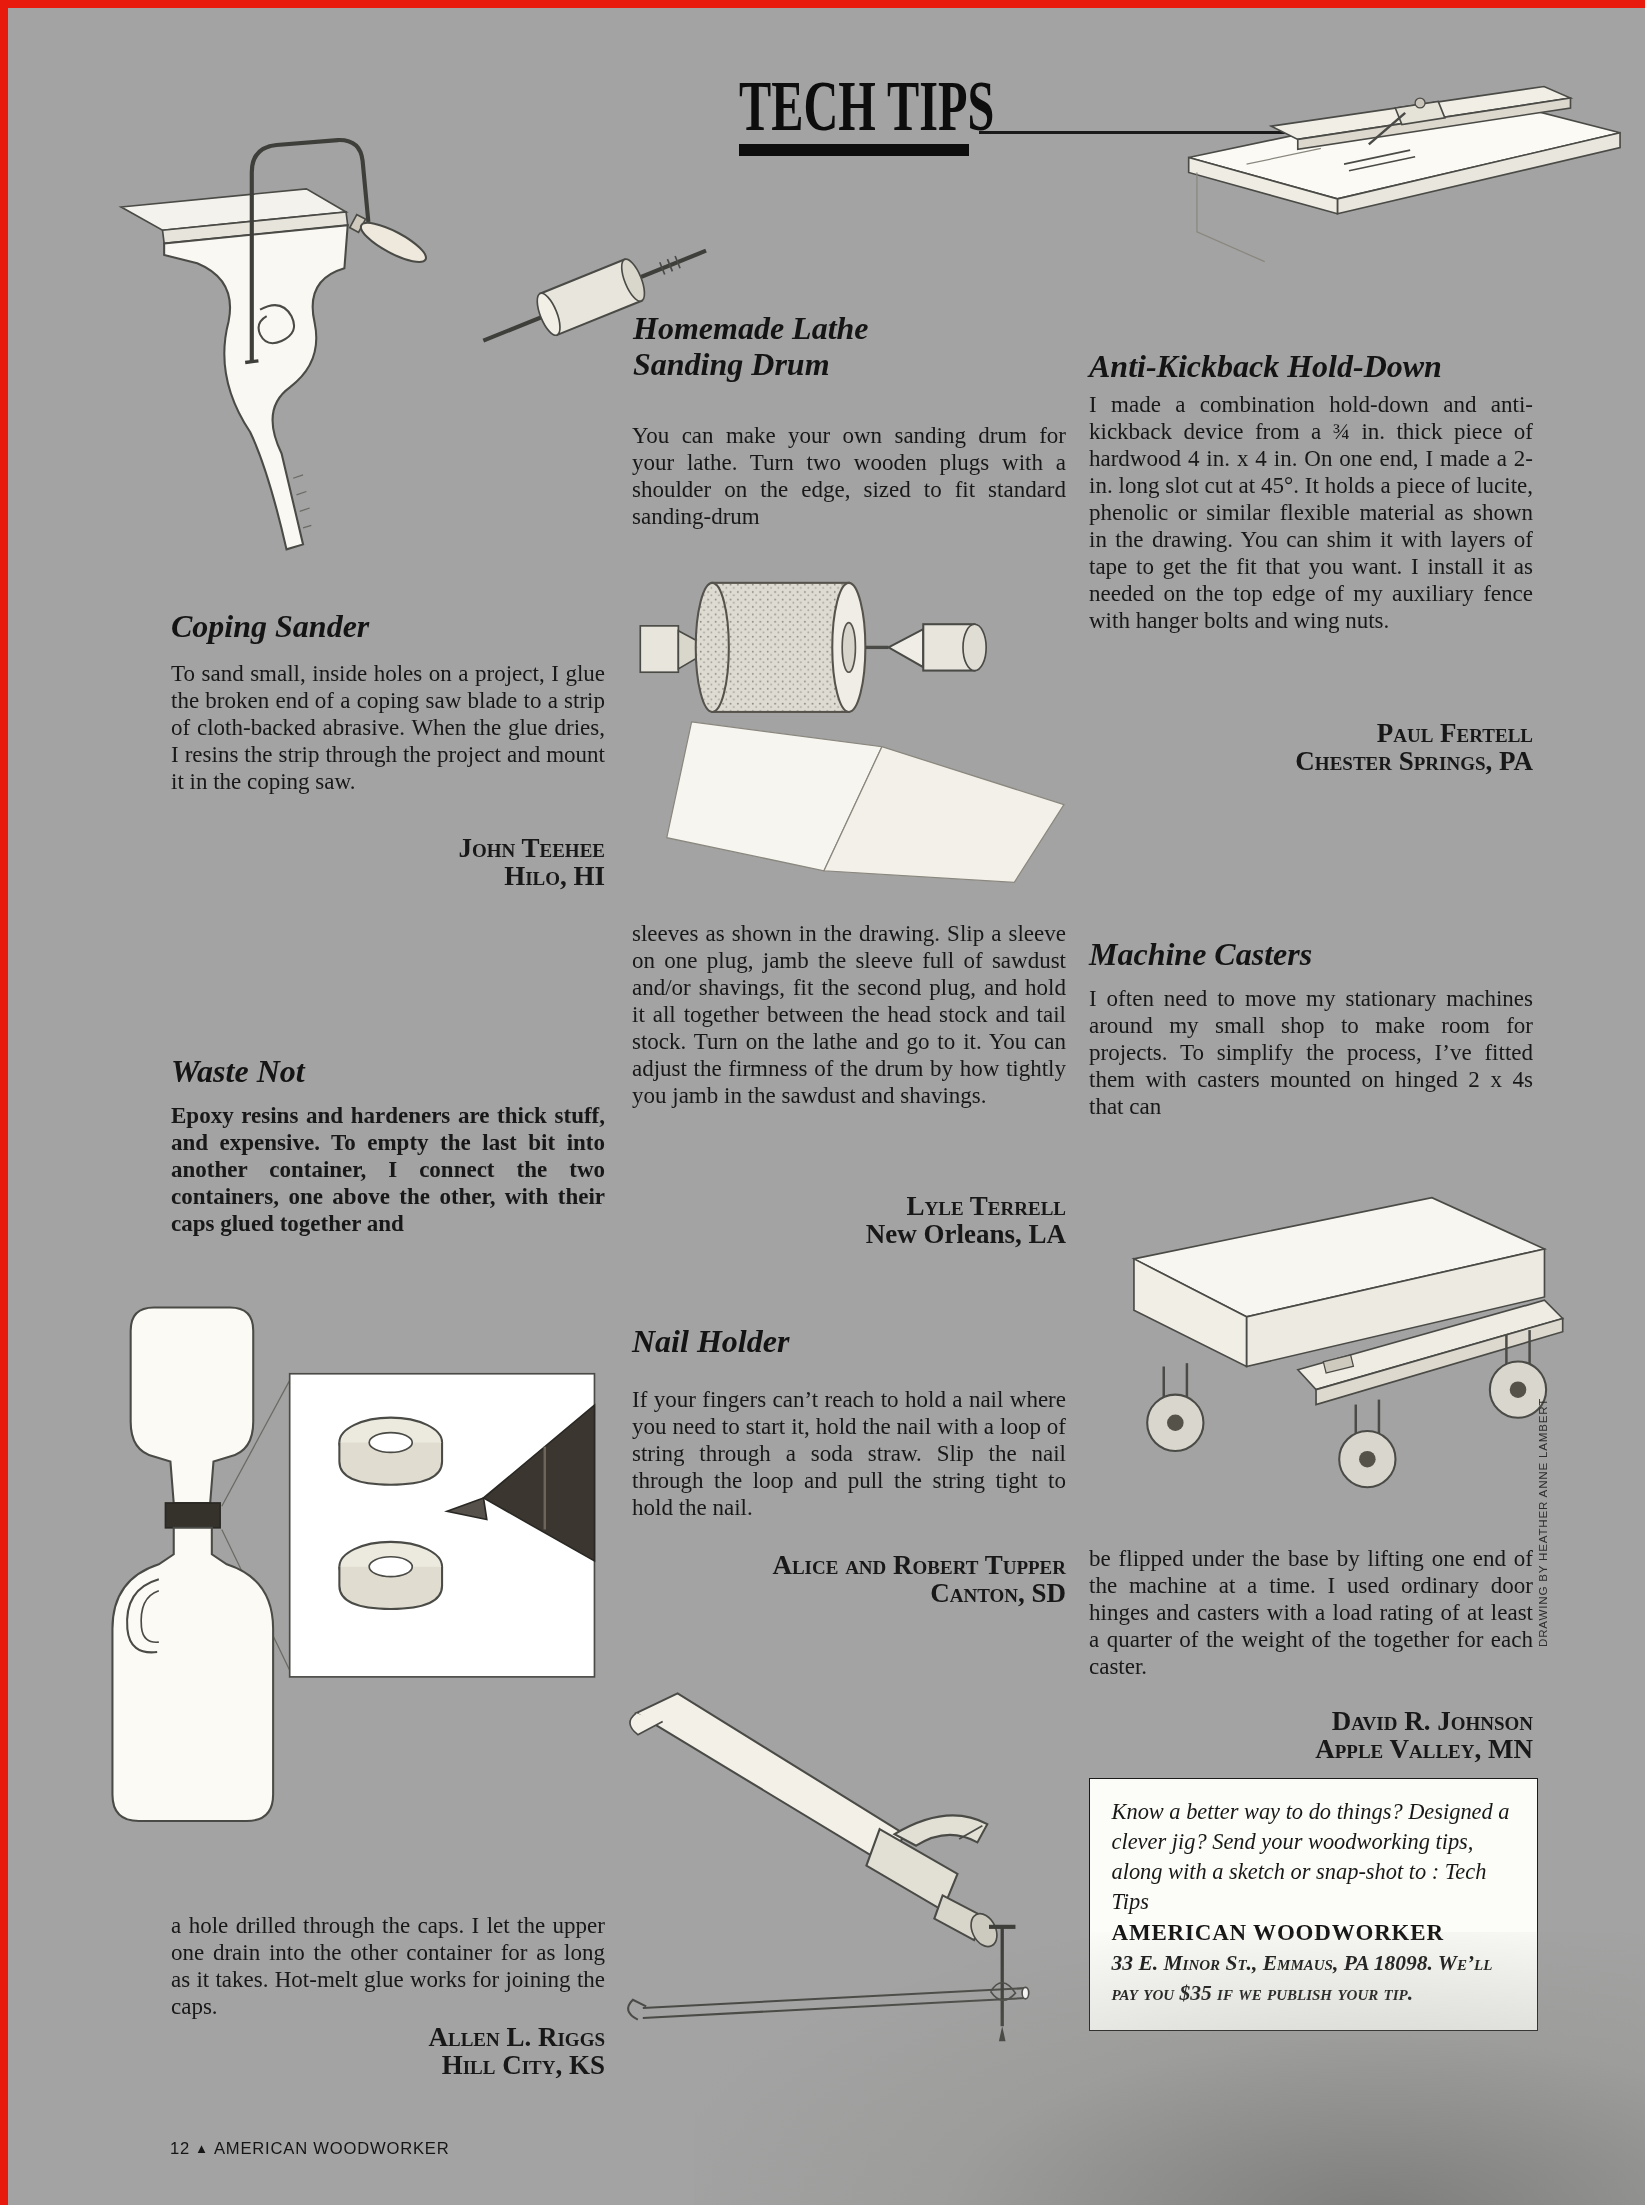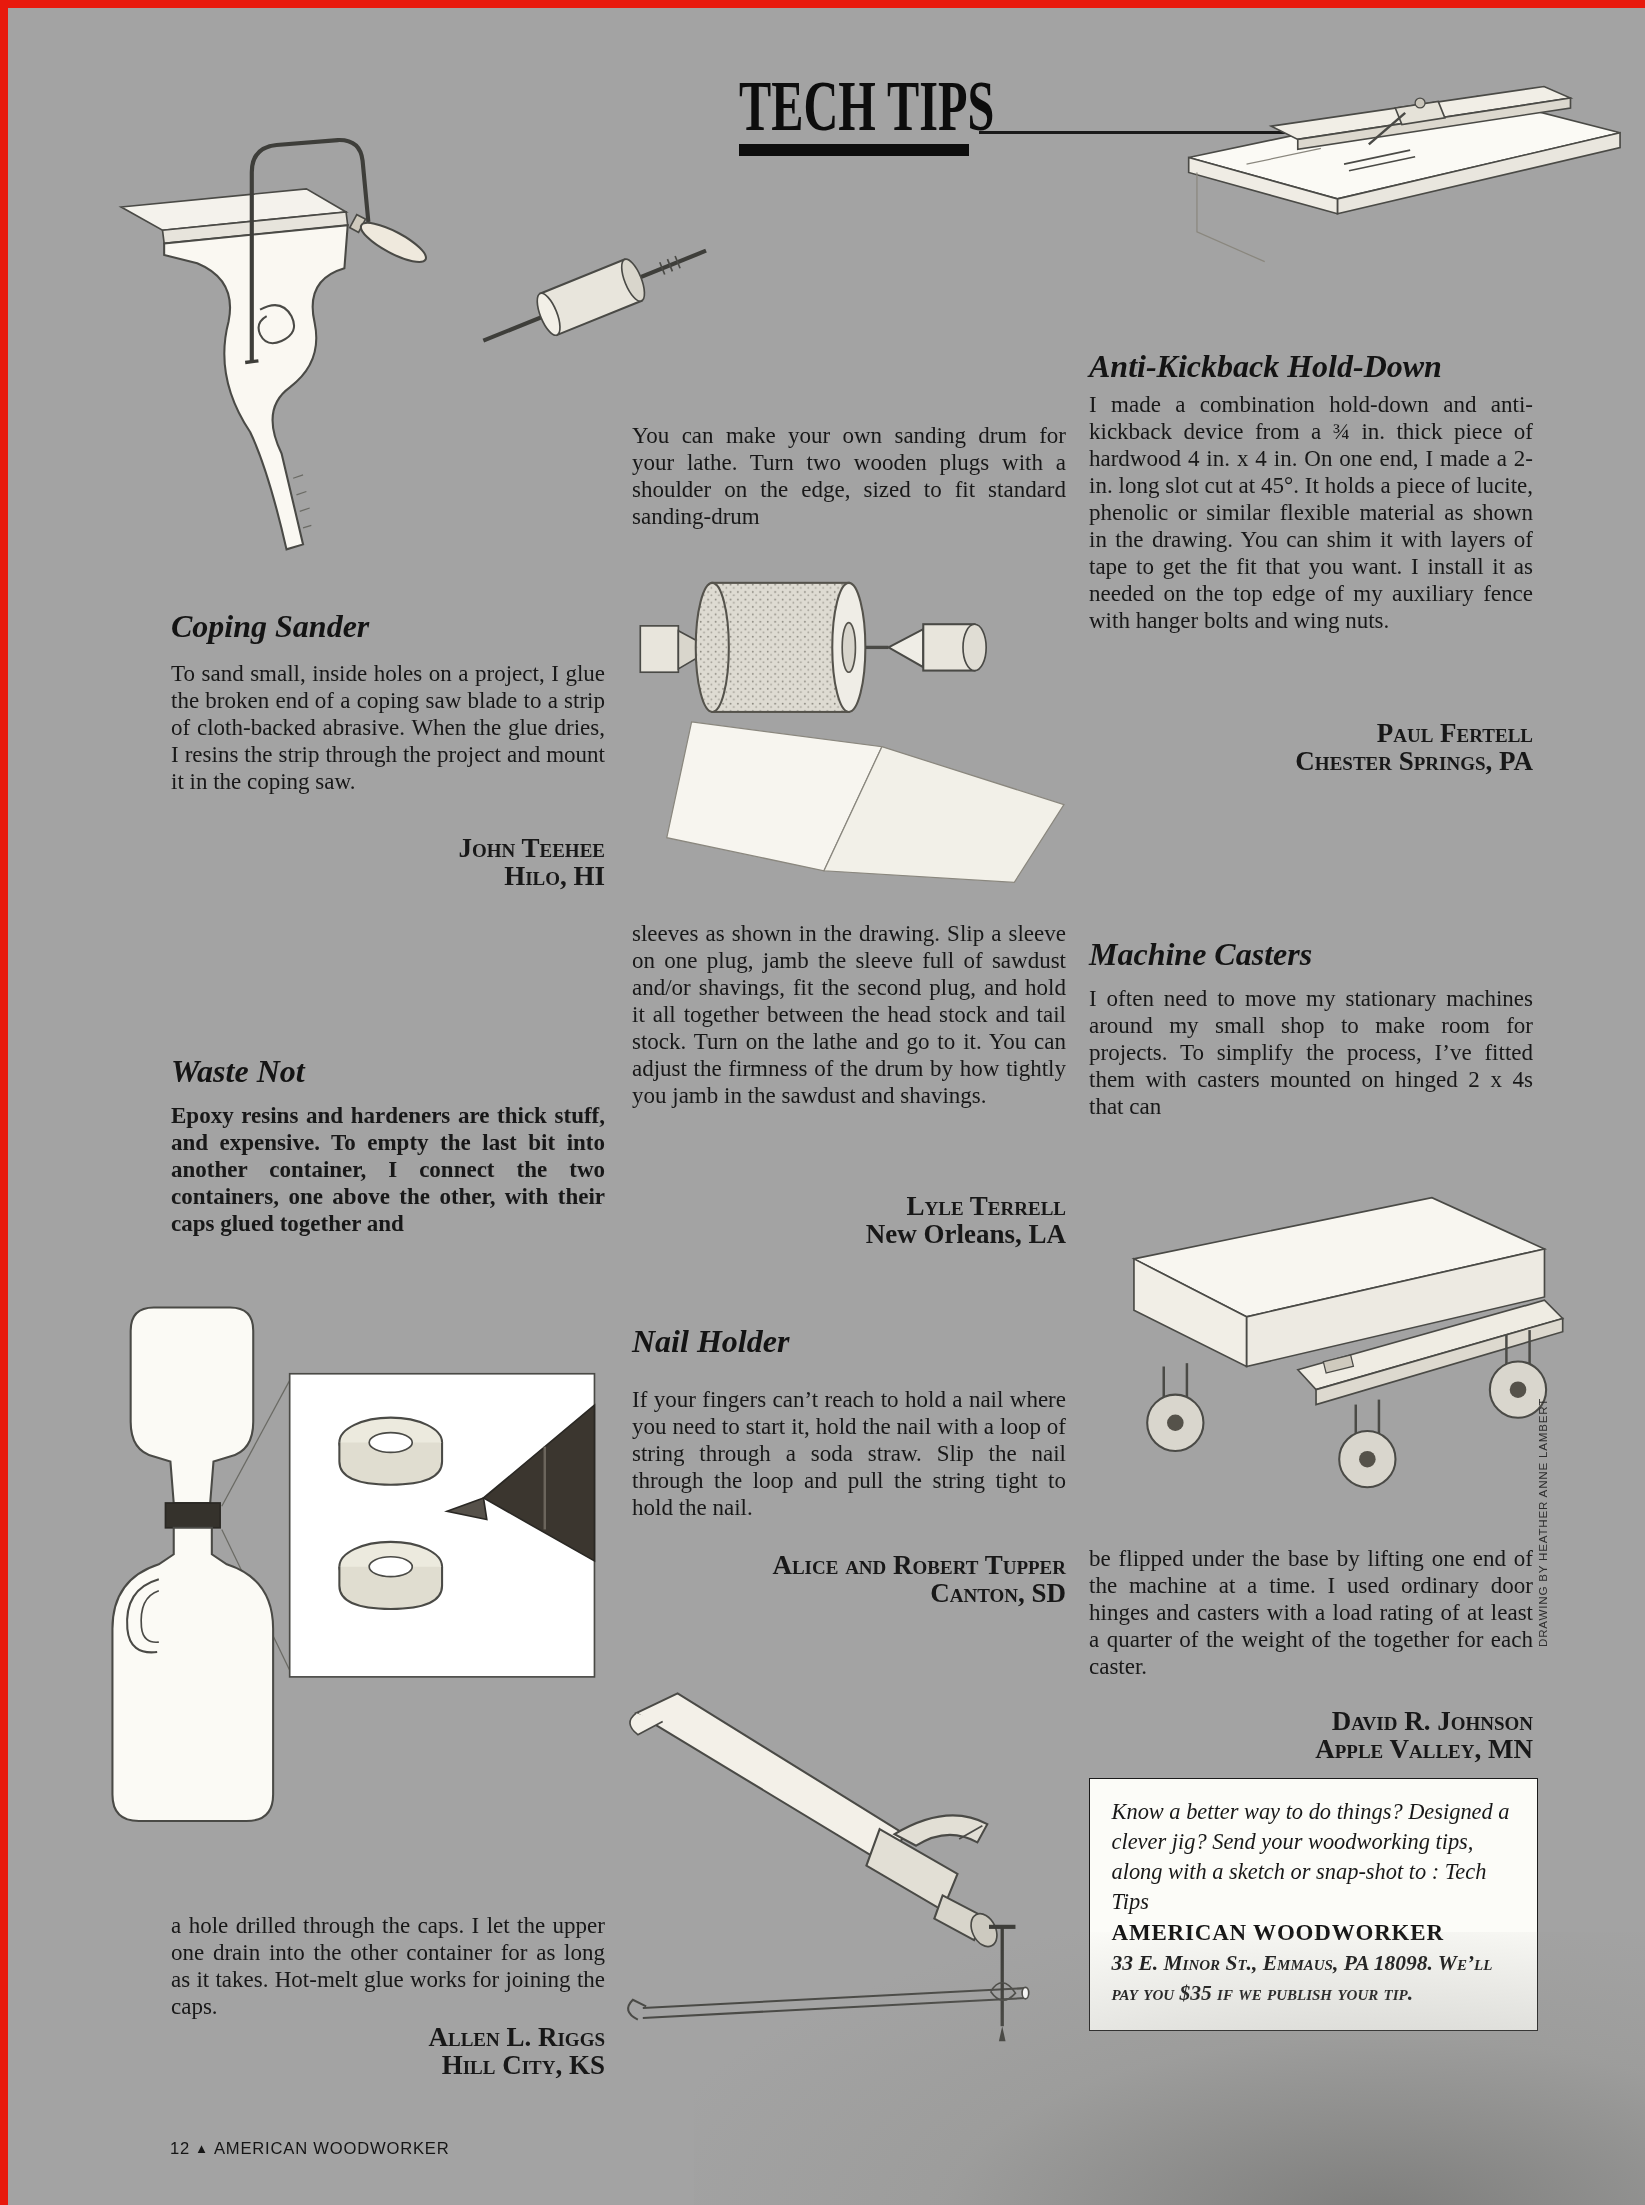--- a/index.html
+++ b/index.html
@@ -245,20 +245,21 @@
   </div>
 
   <h2 class="h" style="left:171px;top:1026px;">Waste Not</h2>
   <p class="body" style="left:171px;top:1079px;width:434px;font-weight:bold;">Epoxy resins and hardeners are thick stuff, and expensive. To empty the last bit into another container, I connect the two containers, one above the other, with their caps glued together and</p>
   <p class="body" style="left:171px;top:1889px;width:434px;">a hole drilled through the caps. I let the upper one drain into the other container for as long as it takes. Hot-melt glue works for joining the caps.</p>
   <div class="attr" style="left:171px;top:2023px;width:434px;">
     <div class="sc">Allen L. Riggs</div>
     <div class="sc">Hill City, KS</div>
   </div>
 
+  <h2 class="h" style="left:633px;top:283px;width:281px;">Homemade Lathe Sanding Drum</h2>
   <p class="body" style="left:632px;top:399px;width:434px;">You can make your own sanding drum for your lathe. Turn two wooden plugs with a shoulder on the edge, sized to fit standard sanding-drum</p>
   <p class="body" style="left:632px;top:897px;width:434px;">sleeves as shown in the drawing. Slip a sleeve on one plug, jamb the sleeve full of sawdust and/or shavings, fit the second plug, and hold it all together between the head stock and tail stock. Turn on the lathe and go to it. You can adjust the firmness of the drum by how tightly you jamb in the sawdust and shavings.</p>
   <div class="attr" style="left:632px;top:1192px;width:434px;">
     <div class="sc">Lyle Terrell</div>
     <div class="plain">New Orleans, LA</div>
   </div>
 
   <h2 class="h" style="left:632px;top:1296px;">Nail Holder</h2>
   <p class="body" style="left:632px;top:1363px;width:434px;">If your fingers can’t reach to hold a nail where you need to start it, hold the nail with a loop of string through a soda straw. Slip the nail through the loop and pull the string tight to hold the nail.</p>
   <div class="attr" style="left:632px;top:1551px;width:434px;">

